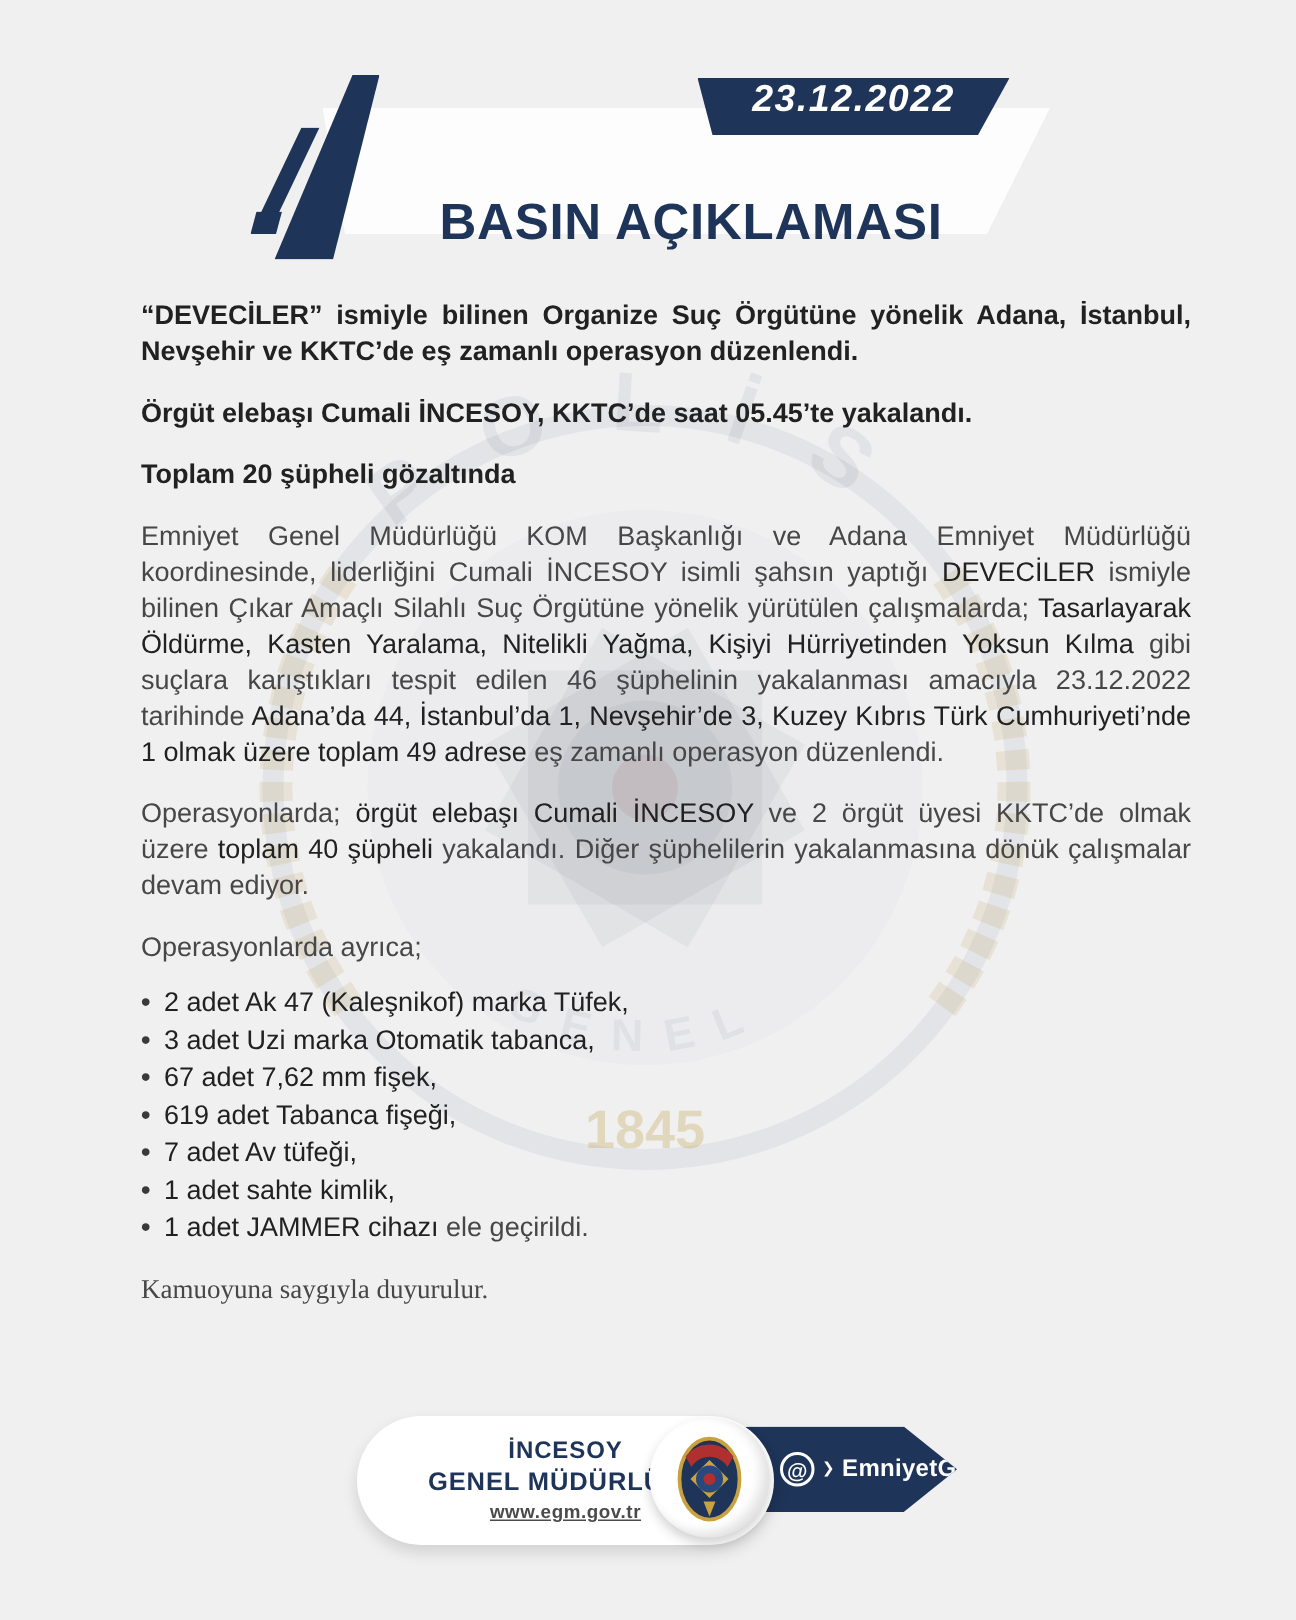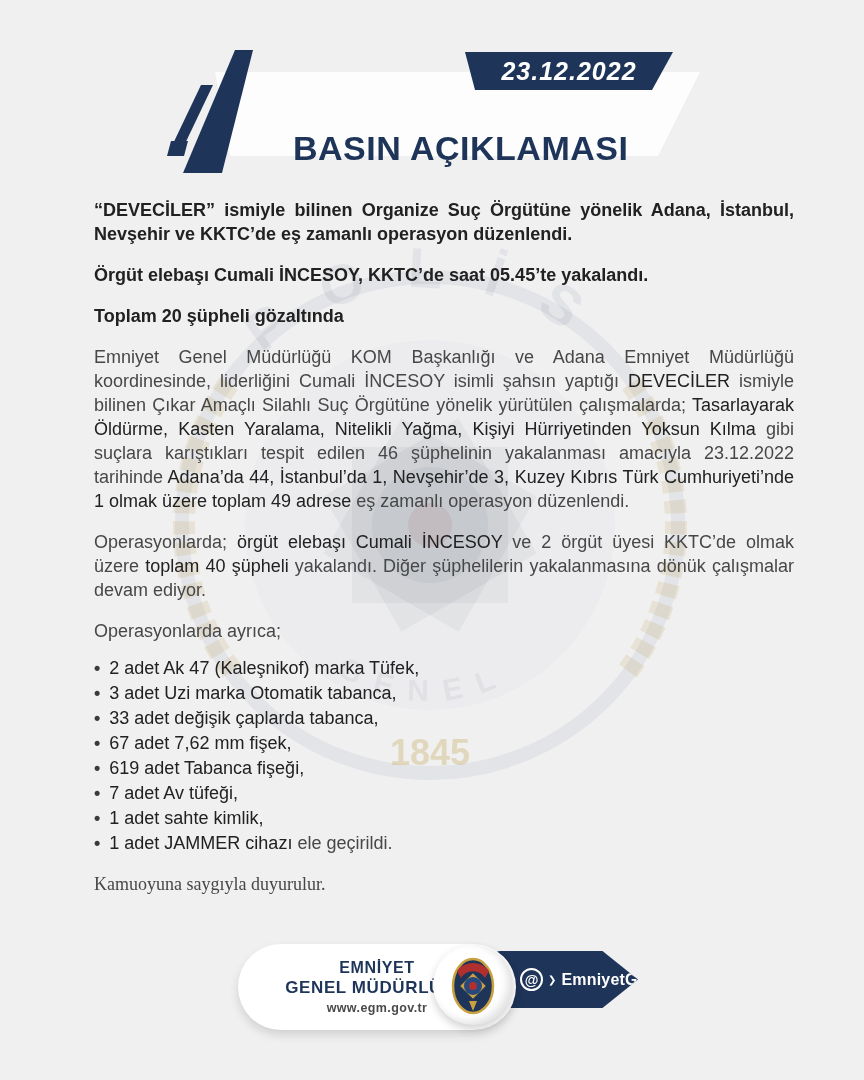--- a/index.html
+++ b/index.html
@@ -12,21 +12,21 @@
 
   
   .watermark{position:absolute;left:150px;top:245px;width:560px;height:560px;pointer-events:none;}
 
   
   .band{position:absolute;left:215px;top:72px;width:485px;height:84px;background:#fdfdfe;
         clip-path:polygon(0 0,100% 0,calc(100% - 42px) 100%,15px 100%);
         filter:drop-shadow(0 2px 2px rgba(0,0,0,0.06));z-index:1;}
   .date-box{position:absolute;left:465px;top:52px;width:208px;height:38px;background:var(--navy);
         clip-path:polygon(0 0,100% 0,calc(100% - 21px) 100%,10px 100%);
-        display:flex;align-items:center;justify-content:center;z-index:2;}
+        display:flex;align-items:flex-start;justify-content:center;z-index:2;}
   .date-box span{color:#fff;font-size:25px;font-weight:bold;font-style:italic;letter-spacing:1px;}
   .page-title{position:absolute;left:292px;top:128px;margin:1px;color:var(--navy);
         font-size:34px;font-weight:800;letter-spacing:0.5px;z-index:2;}
   .slash-big{position:absolute;left:183px;top:50px;width:70px;height:123px;background:var(--navy);
         clip-path:polygon(52px 0,70px 0,39px 100%,0 100%);z-index:3;}
   .slash-small{position:absolute;left:170px;top:85px;width:44px;height:65px;background:var(--navy);
         clip-path:polygon(31px 0,43px 0,12px 100%,0 100%);z-index:3;}
   .slash-foot{position:absolute;left:167px;top:141px;width:21px;height:15px;background:var(--navy);
         clip-path:polygon(4px 0,21px 0,17px 100%,0 100%);z-index:3;}
 
@@ -42,21 +42,21 @@
   .seized-list li .dot{color:#3a3a3a;font-weight:700;margin-right:9px;}
   .closing{margin-bottom:0;font-family:Liberation Serif, serif;}
 
   
   .footer{position:absolute;left:0;top:0;width:864px;height:1080px;pointer-events:none;}
   .org-pill{position:absolute;left:238px;top:944px;width:278px;height:86px;background:#fff;
         border-radius:43px;box-shadow:0 5px 10px rgba(0,0,0,0.13);z-index:2;
         display:flex;flex-direction:column;align-items:center;justify-content:center;gap:1px;}
   .org-line1{color:var(--navy);font-size:16px;font-weight:800;letter-spacing:0.6px;}
   .org-line2{color:var(--navy);font-size:17px;font-weight:800;letter-spacing:0.6px;}
-  .org-site{color:#4a4a4a;font-size:12.5px;font-weight:600;letter-spacing:0.4px;margin-top:2px;}
+  .org-site{color:#4a4a4a;font-size:12.5px;font-weight:600;letter-spacing:0.4px;margin-top:2px;text-decoration:underline;}
   .social-ribbon{position:absolute;left:490px;top:951px;width:148px;height:57px;background:var(--navy);
         border-radius:10px;clip-path:polygon(0 0,76% 0,100% 50%,76% 100%,0 100%);
         display:flex;align-items:center;padding-left:30px;gap:5px;z-index:1;}
   .at-circle{width:23px;height:23px;border:2px solid #fff;border-radius:50%;flex:0 0 auto;
         display:flex;align-items:center;justify-content:center;color:#fff;font-size:14px;font-weight:700;}
   .social-chevron{color:#fff;font-size:10px;line-height:1;}
   .social-handle{color:#fff;font-size:16px;font-weight:800;letter-spacing:0.2px;}
   .emblem-circle{position:absolute;left:433px;top:945px;width:80px;height:80px;background:#fff;border-radius:50%;
         box-shadow:0 4px 8px rgba(0,0,0,0.18), inset -5px -3px 8px rgba(0,0,0,0.12);
         display:flex;align-items:center;justify-content:center;z-index:3;}
@@ -111,41 +111,40 @@
 
     <p><span>Emniyet Genel Müdürlüğü KOM Başkanlığı ve Adana Emniyet Müdürlüğü koordinesinde, liderliğini Cumali İNCESOY isimli şahsın yaptığı </span><b>DEVECİLER</b><span> ismiyle bilinen Çıkar Amaçlı Silahlı Suç Örgütüne yönelik yürütülen çalışmalarda; </span><b>Tasarlayarak Öldürme, Kasten Yaralama, Nitelikli Yağma, Kişiyi Hürriyetinden Yoksun Kılma</b><span> gibi suçlara karıştıkları tespit edilen 46 şüphelinin yakalanması amacıyla 23.12.2022 tarihinde </span><b>Adana’da 44, İstanbul’da 1, Nevşehir’de 3, Kuzey Kıbrıs Türk Cumhuriyeti’nde 1 olmak üzere toplam 49 adrese</b><span> eş zamanlı operasyon düzenlendi.</span></p>
 
     <p><span>Operasyonlarda; </span><b>örgüt elebaşı Cumali İNCESOY</b><span> ve 2 örgüt üyesi KKTC’de olmak üzere </span><b>toplam 40 şüpheli</b><span> yakalandı. Diğer şüphelilerin yakalanmasına dönük çalışmalar devam ediyor.</span></p>
 
     <p class="pre-list">Operasyonlarda ayrıca;</p>
 
     <ul class="seized-list">
       <li><span class="dot">•</span><b>2 adet Ak 47 (Kaleşnikof) marka Tüfek,</b></li>
       <li><span class="dot">•</span><b>3 adet Uzi marka Otomatik tabanca,</b></li>
-      <li><span class="dot">•</span><b>33 adet değişik çaplarda tabanca,</b></li>
       <li><span class="dot">•</span><b>67 adet 7,62 mm fişek,</b></li>
       <li><span class="dot">•</span><b>619 adet Tabanca fişeği,</b></li>
       <li><span class="dot">•</span><b>7 adet Av tüfeği,</b></li>
       <li><span class="dot">•</span><b>1 adet sahte kimlik,</b></li>
       <li><span class="dot">•</span><b>1 adet JAMMER cihazı</b><span> ele geçirildi.</span></li>
     </ul>
 
     <p class="closing">Kamuoyuna saygıyla duyurulur.</p>
   </main>
 
   <div class="footer">
     <div class="social-ribbon">
       <span class="at-circle">
           <span>@</span>
         </span>
       <span class="social-chevron">❯</span>
       <span class="social-handle">EmniyetGM</span>
     </div>
     <div class="org-pill">
-      <span class="org-line1">EMNİYET</span>
+      <span class="org-line1">İNCESOY</span>
       <span class="org-line2">GENEL MÜDÜRLÜĞÜ</span>
       <span class="org-site">www.egm.gov.tr</span>
     </div>
     <div class="emblem-circle">
       <svg width="46" height="64" viewBox="0 0 46 64">
         <ellipse cx="23" cy="33" rx="20" ry="27" fill="#1e3458" stroke="#c9a23f" stroke-width="2.5"></ellipse>
         <path d="M 7 18 A 20 20 0 0 1 39 18 L 35 25 A 14 14 0 0 0 11 25 Z" fill="#b03030"></path>
         <g fill="#c9a23f">
           <rect x="14" y="24" width="18" height="18" transform="rotate(45 23 33)"></rect>
         </g>

